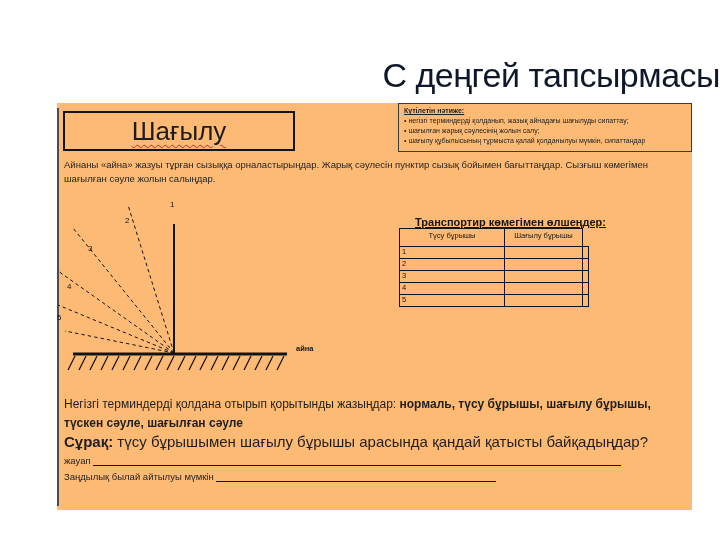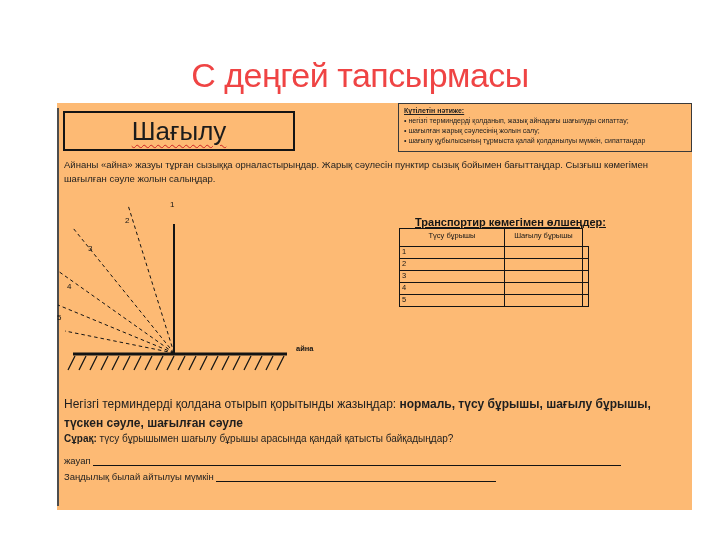--- a/index.html
+++ b/index.html
@@ -40,31 +40,31 @@
     font-size:7.5px;color:#161616;
   }
   .measure-table th,.measure-table td{border:1px solid #141414;padding:0 2px;}
   .measure-table th{height:15px;font-weight:400;text-align:center;vertical-align:top;padding-top:2px;}
   .measure-table td{height:11px;text-align:left;vertical-align:top;}
   .conclusion-p{
     position:absolute;left:7px;top:292px;width:614px;
     font-size:12px;line-height:1.6;color:#1f1f1f;
   }
   .conclusion-p b{font-weight:700;}
-  .question-p{position:absolute;left:7px;top:330px;width:614px;font-size:10px;color:#1f1f1f;}
+  .question-p{position:absolute;left:7px;top:330px;width:614px;font-size:15px;color:#1f1f1f;}
   .question-p b{font-weight:700;}
   .blank-row{position:absolute;left:7px;display:flex;align-items:flex-end;font-size:9.5px;color:#1f1f1f;}
   .blank-row .rule{border-bottom:1.4px solid #141414;height:10px;margin-left:2px;}
   .answer-row{top:352px;}
   .law-row{top:368px;}
 </style>
 </head>
 <body>
 
-<div class="slide-title" style="color: #ef4444;">С деңгей тапсырмасы</div>
+<div class="slide-title" style="color: #0f172a; text-align: right;">С деңгей тапсырмасы</div>
 
 <div class="worksheet">
 
   <div class="scan-edge"></div>
 
   <div class="topic-box">
     <span>Шағылу</span>
   </div>
 
   <div class="outcomes-box">

